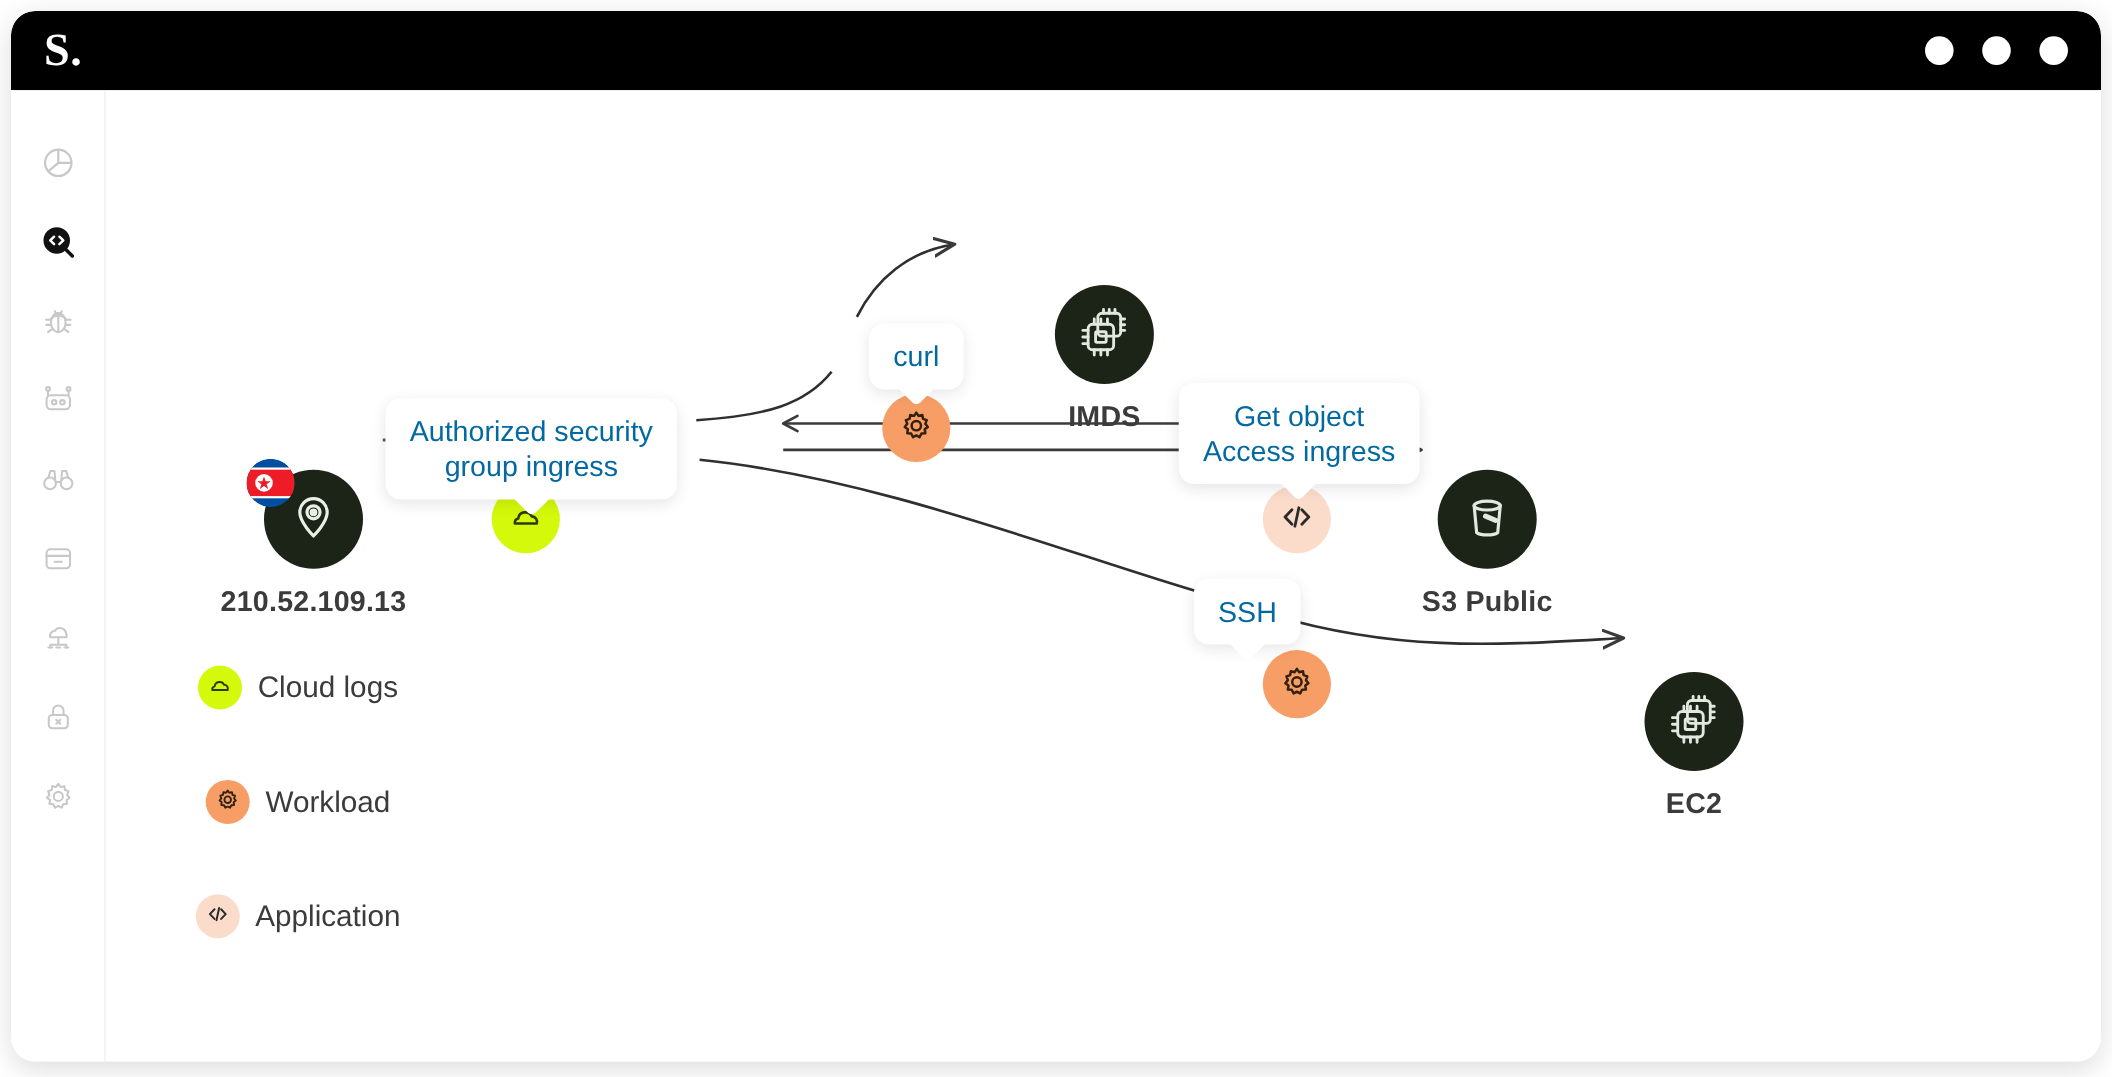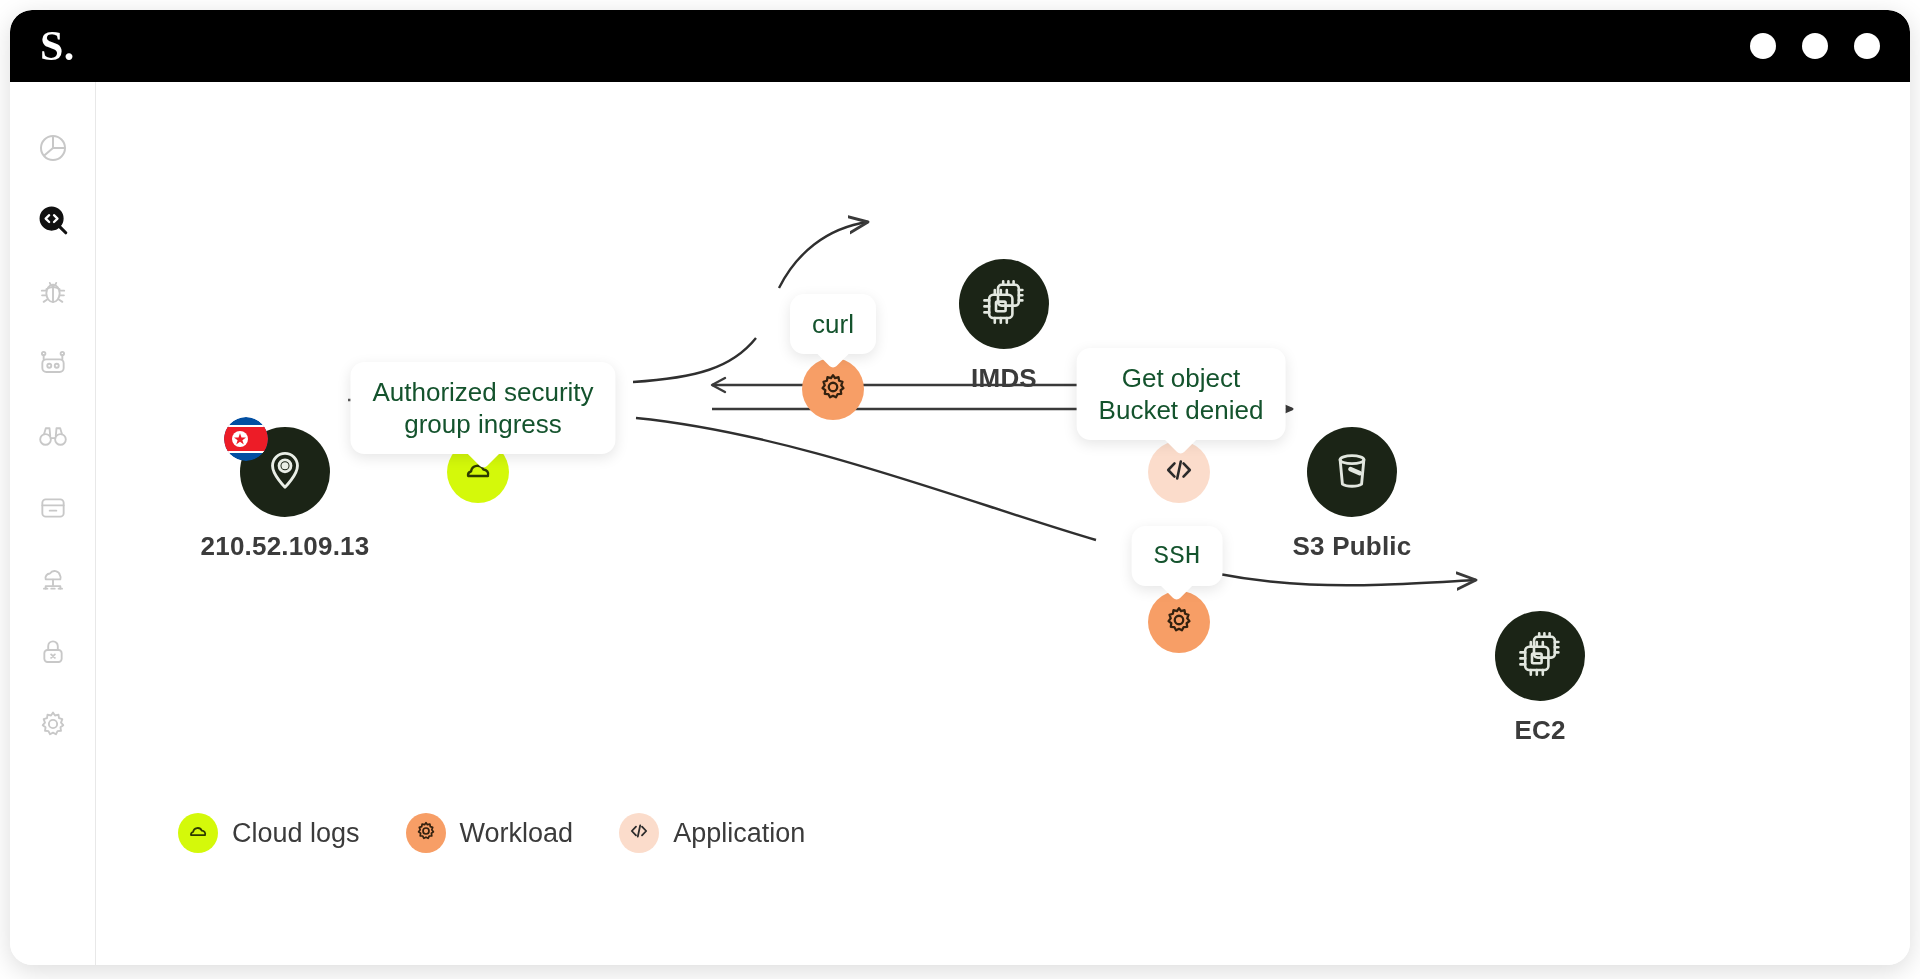--- a/index.html
+++ b/index.html
@@ -141,21 +141,21 @@
 
   
   .tip {
     position: absolute;
     transform: translateX(-50%);
     background: #ffffff;
     border-radius: 14px;
     padding: 14px 22px;
     box-shadow: 0 4px 14px rgba(0,0,0,0.10);
     font-size: 26px;
-    color: #14532d;
+    color: #0369a1;
     text-align: center;
     line-height: 1.24;
     white-space: pre-line;
     cursor: default;
   }
   .tip::after {
     content: "";
     position: absolute;
     left: 50%; bottom: -11px;
     transform: translateX(-50%) rotate(45deg);
@@ -163,21 +163,22 @@
     background: #ffffff;
     border-bottom-right-radius: 5px;
   }
 
   
   .legend {
     position: absolute;
     left: 82px; bottom: 112px;
     display: flex;
     align-items: center;
-    gap: 46px;
+    gap: 64px;
+    flex-direction: column;
   }
   .legend-item { display: flex; align-items: center; gap: 14px; }
   .legend-swatch {
     width: 40px; height: 40px; border-radius: 50%;
     display: flex; align-items: center; justify-content: center;
   }
   .legend-text { font-size: 27px; color: #3b3b3b; }
 </style>
 </head>
 <body>
@@ -435,23 +436,23 @@
           </svg>
         </span>
       </div>
 
       <div class="tip" style="left:387px; top:280px;">Authorized security
 group ingress</div>
 
       <div class="tip" style="left:737px; top:212px;">curl</div>
 
       <div class="tip" style="left:1085px; top:266px;">Get object
-Bucket denied</div>
-
-      <div class="tip" style="left:1081px; top:444px;font-family:Liberation Mono, monospace;">SSH</div>
+Access ingress</div>
+
+      <div class="tip" style="left:1038px; top:444px;">SSH</div>
 
       <div class="legend">
 
         <div class="legend-item">
           <div class="legend-swatch" style="background:#d4f90a;">
             <span>
               <svg width="24" height="24" viewBox="0 0 24 24" fill="none" stroke="#2d3b00" stroke-width="1.8" stroke-linecap="round" stroke-linejoin="round">
                 <path d="M5 16.2 H19 a3.4 3.4 0 0 0 -3.2 -4.6 a4.6 4.6 0 0 0 -8.7 1.4 a2.9 2.9 0 0 0 -2.1 3.2 z"></path>
               </svg>
             </span>

